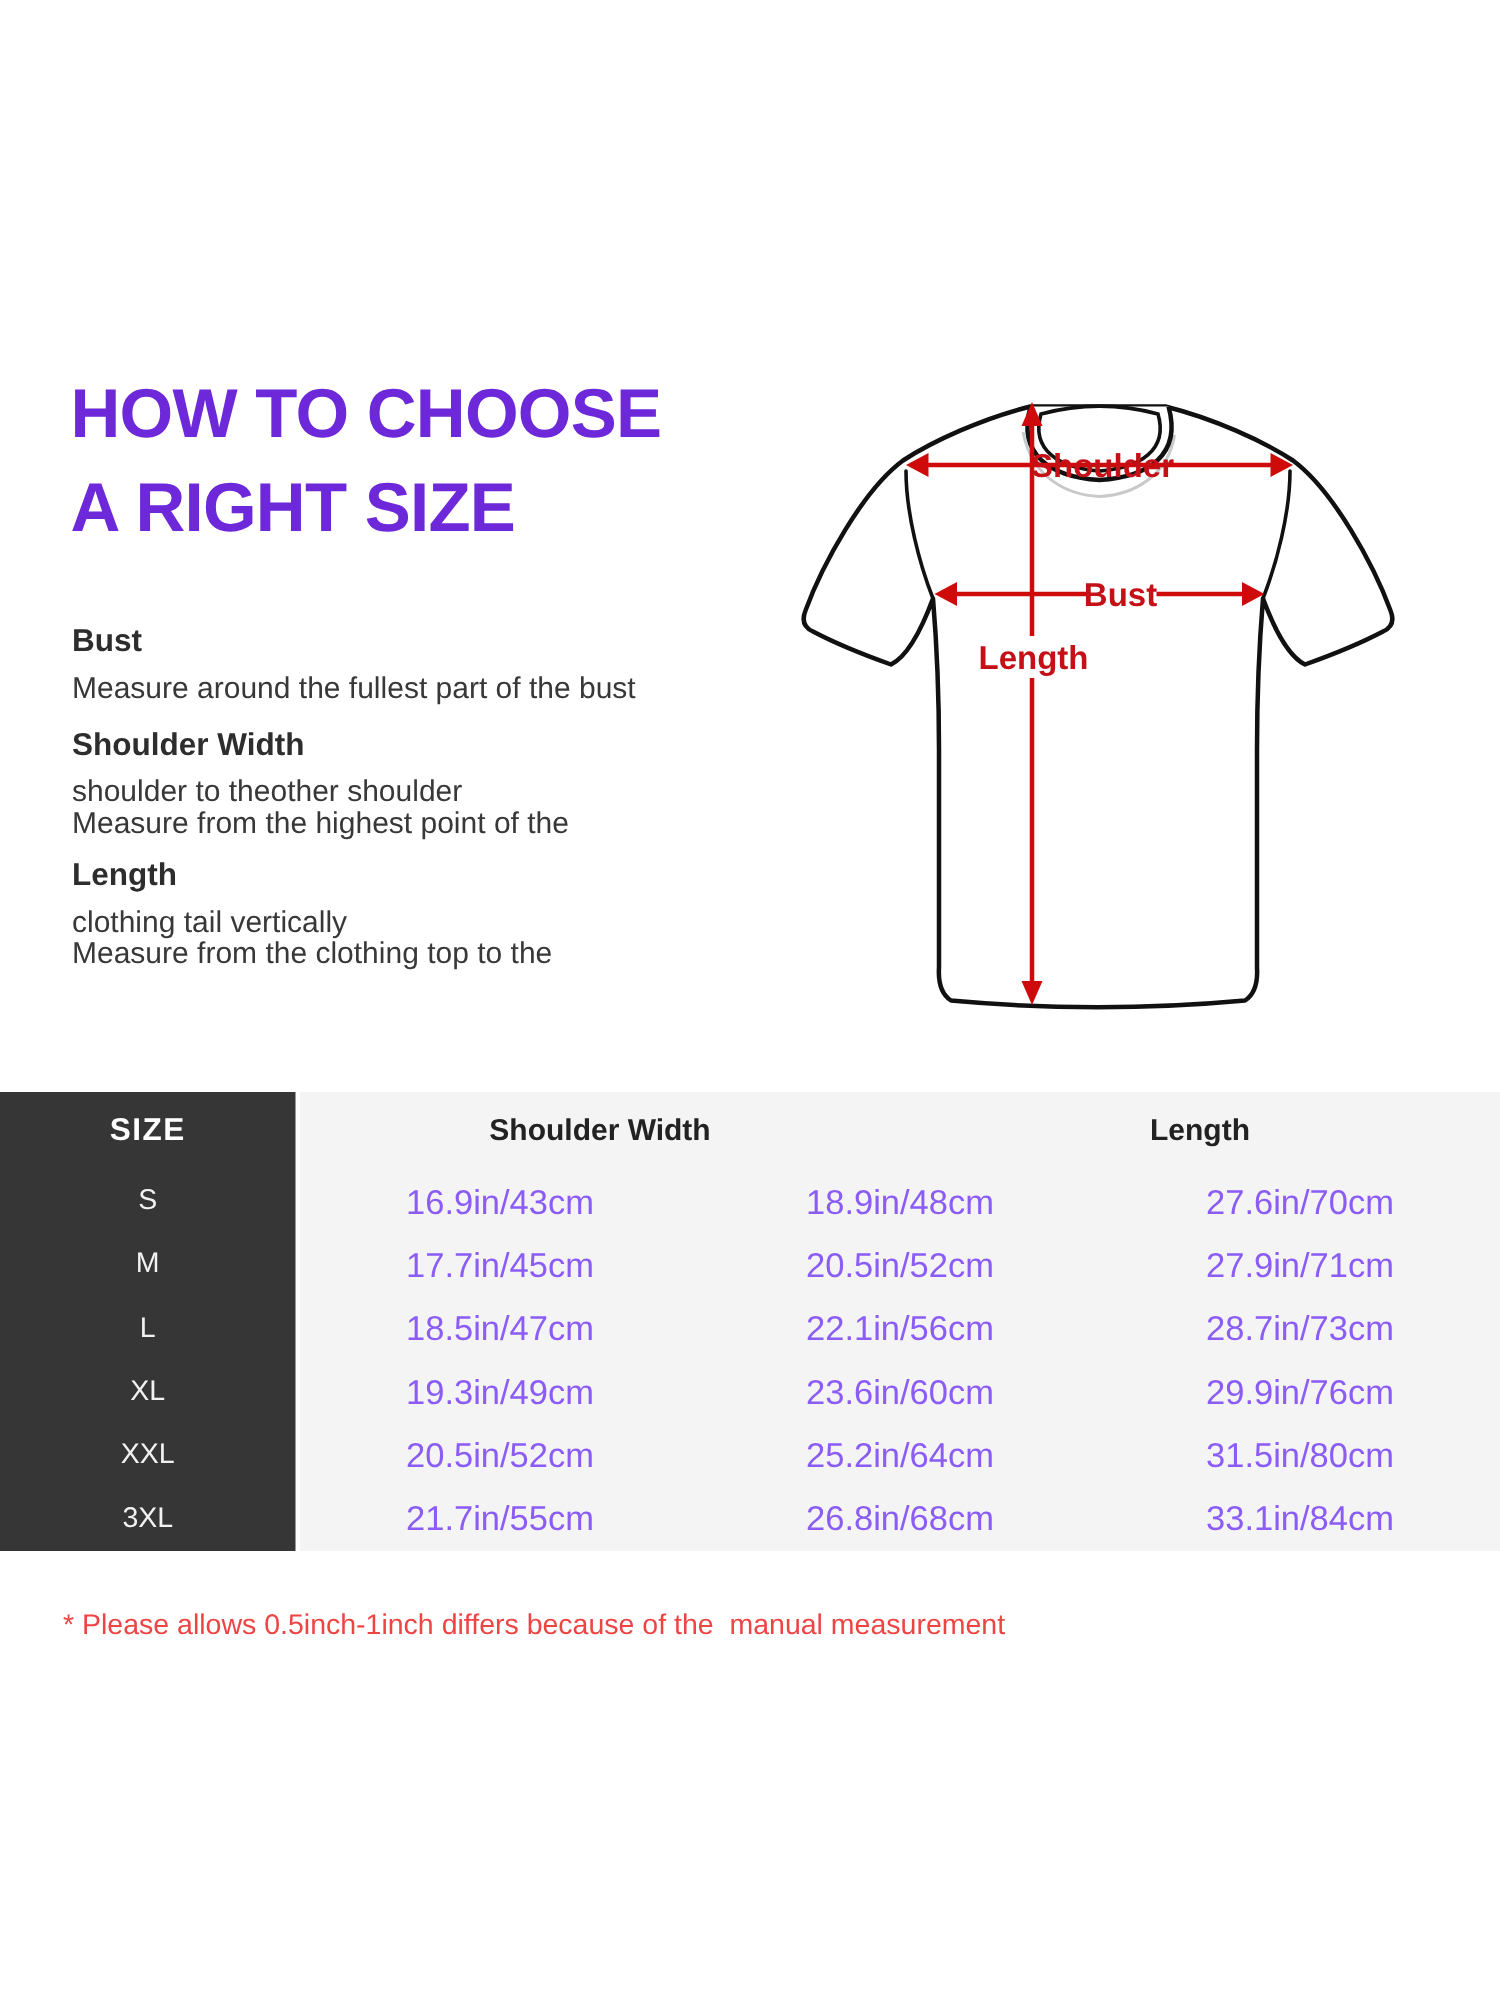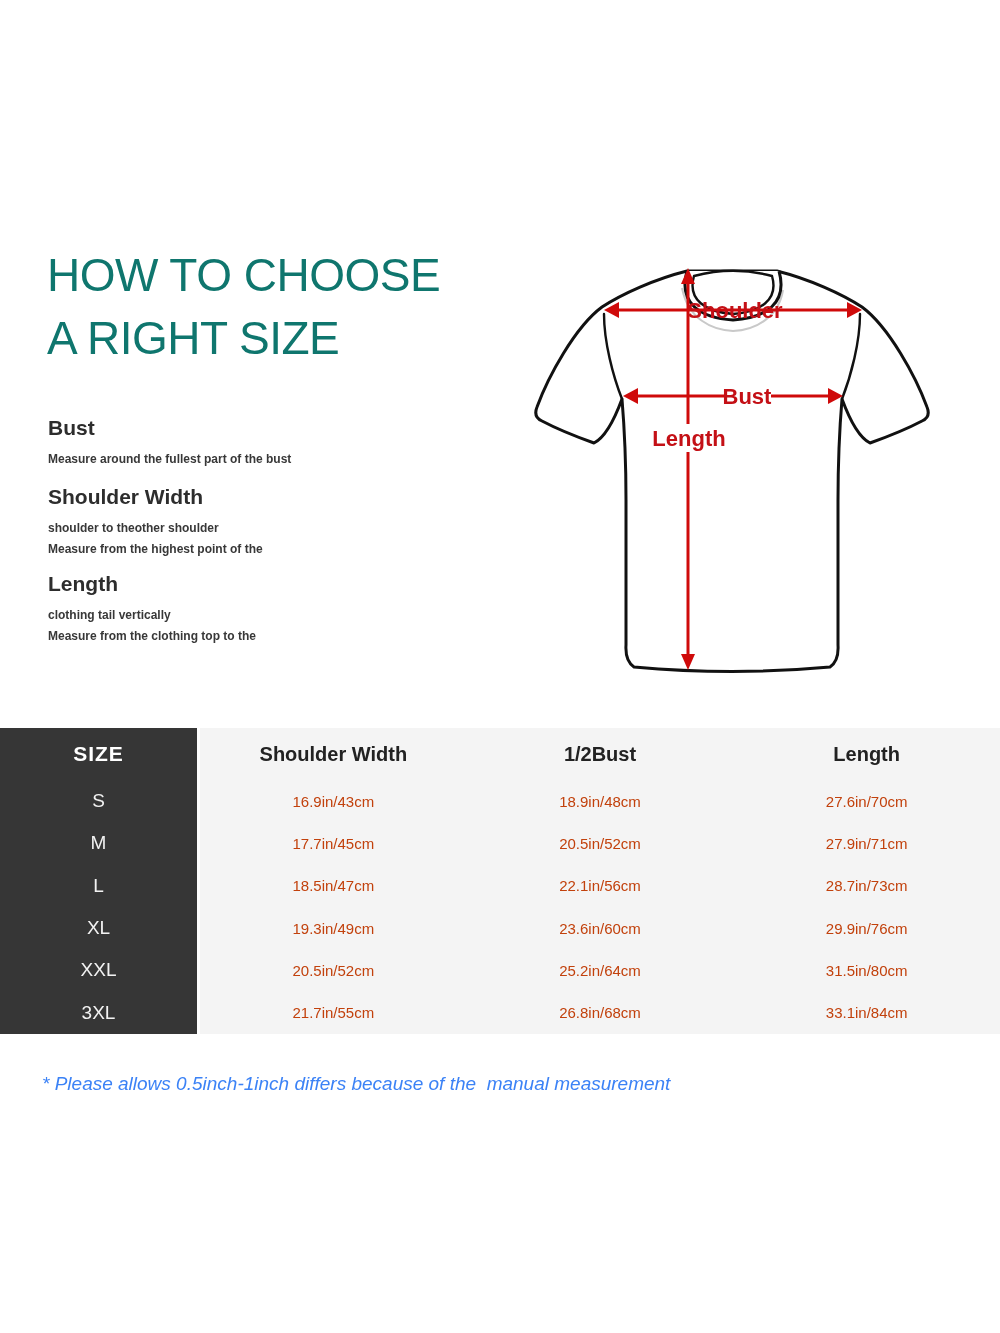--- a/index.html
+++ b/index.html
@@ -11,40 +11,39 @@
     font-family: "Liberation Sans", sans-serif;
     overflow: hidden;
   }
 
   
   .title {
     position: absolute;
     left: 47px;
     top: 244px;
     font-size: 46px;
-    font-weight: 400;
-    color: #0f766e;
+    font-weight: 700;
+    color: #6d28d9;
     line-height: 63px;
     letter-spacing: -0.5px;
   }
 
   
   .section { position: absolute; left: 48px; width: 430px; }
   .sec-heading {
     font-size: 21px;
     font-weight: 700;
     color: #2d2d2d;
     line-height: 24px;
     margin-bottom: 9px;
   }
   .sec-line {
-    font-size: 12px;
+    font-size: 20px;
     color: #383838;
     line-height: 20.5px;
-    font-weight: bold;
   }
   #sec-bust     { top: 416px; }
   #sec-shoulder { top: 485px; }
   #sec-length   { top: 572px; }
 
   
   #diagram { position: absolute; left: 505px; top: 245px; }
   .shirt-stroke { fill: #ffffff; stroke: #111111; stroke-width: 3; stroke-linejoin: round; }
   .thin-stroke  { fill: none; stroke: #111111; stroke-width: 2.4; stroke-linecap: round; }
   .collar-shadow { fill: none; stroke: #c9c9c9; stroke-width: 2; }
@@ -83,34 +82,33 @@
     background: #f4f4f4;
     display: flex; flex-direction: column;
   }
   .tbl-light .row { flex: 1; display: flex; }
   .tbl-light .row.head {
     flex: 0 0 52px;
   }
   .tbl-light .row > div {
     flex: 1;
     display: flex; align-items: center; justify-content: center;
-    font-size: 15px; color: #c2410c;
+    font-size: 23px; color: #8b5cf6;
   }
   .tbl-light .row.head > div {
     font-size: 20px; font-weight: 700; color: #222222;
   }
 
   
   .footnote {
     position: absolute;
     left: 42px; top: 1073px;
     font-size: 19px;
-    color: #3b82f6;
+    color: #ef4444;
     white-space: pre;
-    font-style: italic;
   }
 </style>
 </head>
 <body>
 
 <div id="page">
 
   <div class="title">
     <div>HOW TO CHOOSE</div>
     <div>A RIGHT SIZE</div>
@@ -188,21 +186,20 @@
     <div class="cell">M</div>
     <div class="cell">L</div>
     <div class="cell">XL</div>
     <div class="cell">XXL</div>
     <div class="cell">3XL</div>
   </div>
 
   <div class="tbl-light">
     <div class="row head">
       <div>Shoulder Width</div>
-      <div>1/2Bust</div>
       <div>Length</div>
     </div>
     <div class="row">
       <div>16.9in/43cm</div>
       <div>18.9in/48cm</div>
       <div>27.6in/70cm</div>
     </div>
     <div class="row">
       <div>17.7in/45cm</div>
       <div>20.5in/52cm</div>

